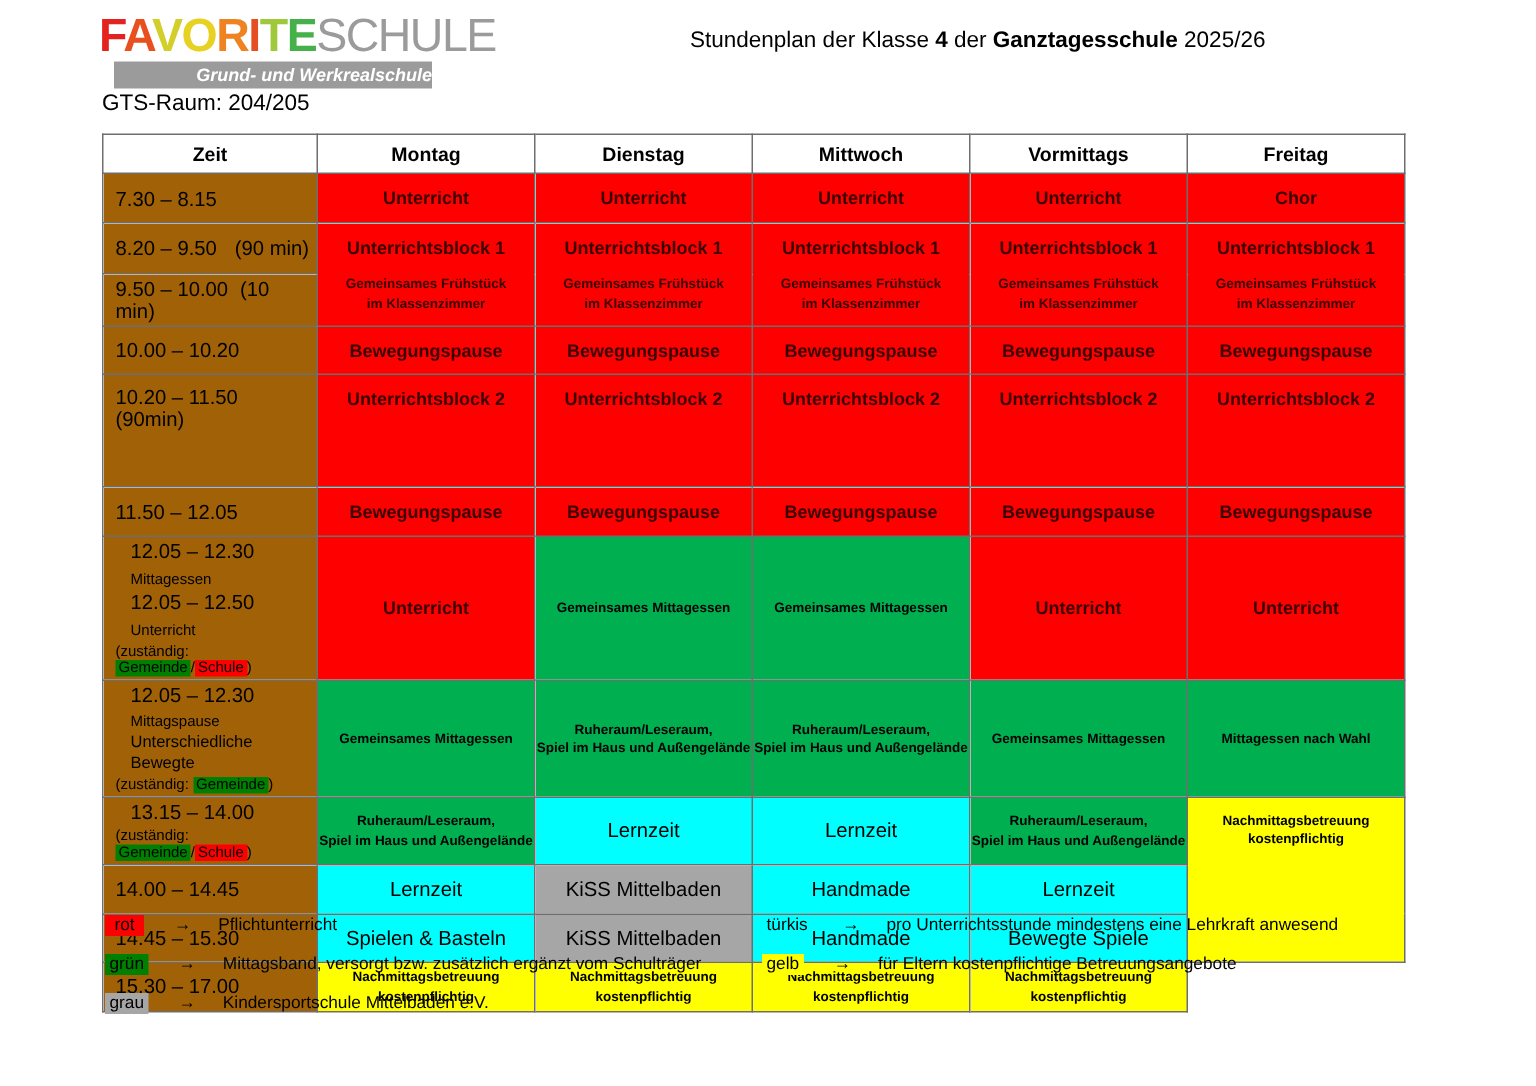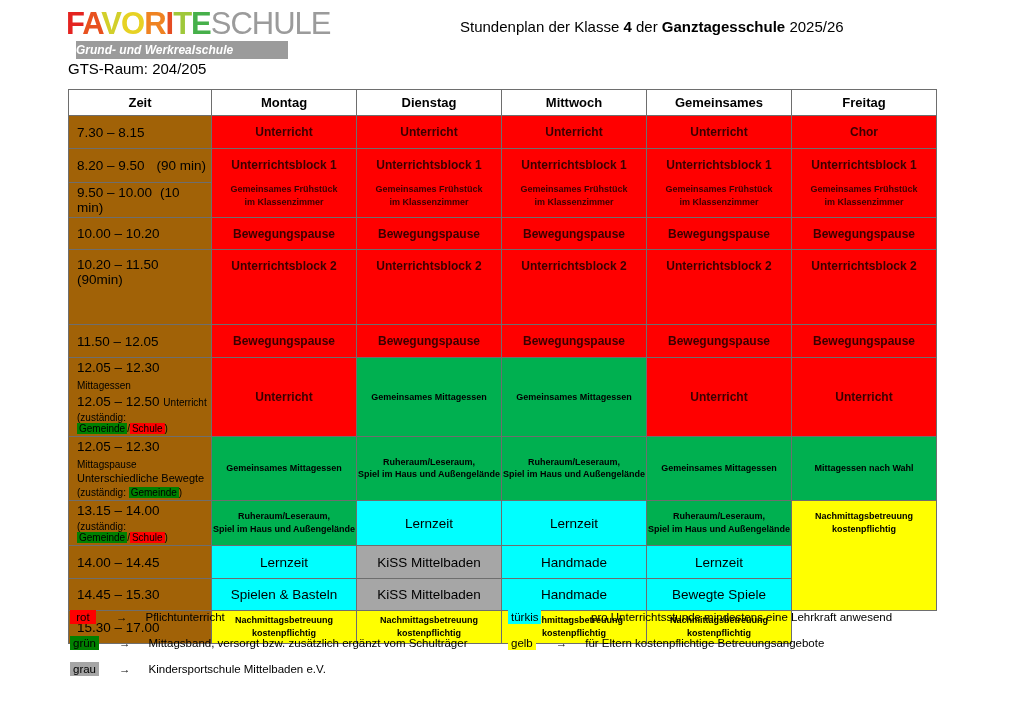--- a/index.html
+++ b/index.html
@@ -8,21 +8,21 @@
   #page { position:relative; width:1024px; height:724px; overflow:hidden; }
 
   
   #logo { position:absolute; left:66px; top:8px; }
   .logo-word { font-size:31px; font-weight:700; letter-spacing:-1px; line-height:1; }
   .logo-word .gray { font-weight:400; color:#9b9b9b; }
   .l0{color:#e42320}.l1{color:#e8511f}.l2{color:#d2cf2b}.l3{color:#e7d224}
   .l4{color:#ef8322}.l5{color:#e54d22}.l6{color:#9fc83a}.l7{color:#46b04a}
   #logo-bar { margin:2px 0 0 10px; width:212px; height:18px; background:#9b9b9b;
     color:#fff; font-size:12px; font-weight:700; font-style:italic;
-    text-align:left; line-height:18px; }
+    text-align:right; line-height:18px; }
   #room { position:absolute; left:68px; top:60px; font-size:15px; }
   #titles { position:absolute; left:460px; top:16px; font-size:15px; line-height:1.45; }
   #titles b { font-weight:700; }
 
   
   table { position:absolute; left:68px; top:89px; border-collapse:collapse; table-layout:fixed; }
   col.w-time { width:143px; } col.w-day { width:145px; }
   td, th { border:1px solid #6e6e6e; overflow:hidden; }
   th { background:#fff; font-size:13px; font-weight:700; text-align:center; }
   td.time { background:#a16207; text-align:left; padding:2px 4px 2px 8px; font-size:13.5px; }
@@ -34,21 +34,21 @@
   .c-gray { background:#a6a6a6; color:#000; }
   .t-main { font-size:12px; font-weight:700; }
   .t-sub { font-size:9px; font-weight:700; line-height:1.35; }
   .t-small { font-size:9px; font-weight:700; line-height:1.4; }
   .t-big { font-size:13.5px; font-weight:400; }
   .vtop { vertical-align:top; padding-top:9px; }
   .blk .t-sub { margin-top:11px; }
   td.blank { border:none; background:#fff; }
   .tnote { font-size:10px; }
   .tnote-same { font-size:13.5px; margin-left:12px; }
-  .tline { line-height:1.25; }
+  .tline { line-height:1.25;margin-left:10px; }
   .resp { font-size:10px; margin-top:1px; }
   .hl { padding:0 2px; }
   .hl-green { background:#008000; }
   .hl-red { background:#ff0000; }
 
   
   #legend { position:absolute; left:68px; top:608px; font-size:11.5px; }
   .lg-row { position:absolute; white-space:nowrap; }
   .sw { display:inline-block; min-width:26px; text-align:center; padding:1px 3px; }
   .sw-red{background:#ff0000}.sw-green{background:#008000}.sw-gray{background:#a6a6a6}
@@ -81,21 +81,21 @@
         <col class="w-day">
         <col class="w-day">
       </colgroup>
 
     <tbody>
         <tr style="height:26px">
       <th>Zeit</th>
       <th>Montag</th>
       <th>Dienstag</th>
       <th>Mittwoch</th>
-      <th>Gemeinsames</th>
+      <th>Vormittags</th>
       <th>Freitag</th>
     </tr>
 
     <tr style="height:33px">
       <td class="time">7.30 – 8.15</td>
       <td class="day c-red t-main">Unterricht</td>
       <td class="day c-red t-main">Unterricht</td>
       <td class="day c-red t-main">Unterricht</td>
       <td class="day c-red t-main">Unterricht</td>
       <td class="day c-red t-main">Chor</td>

